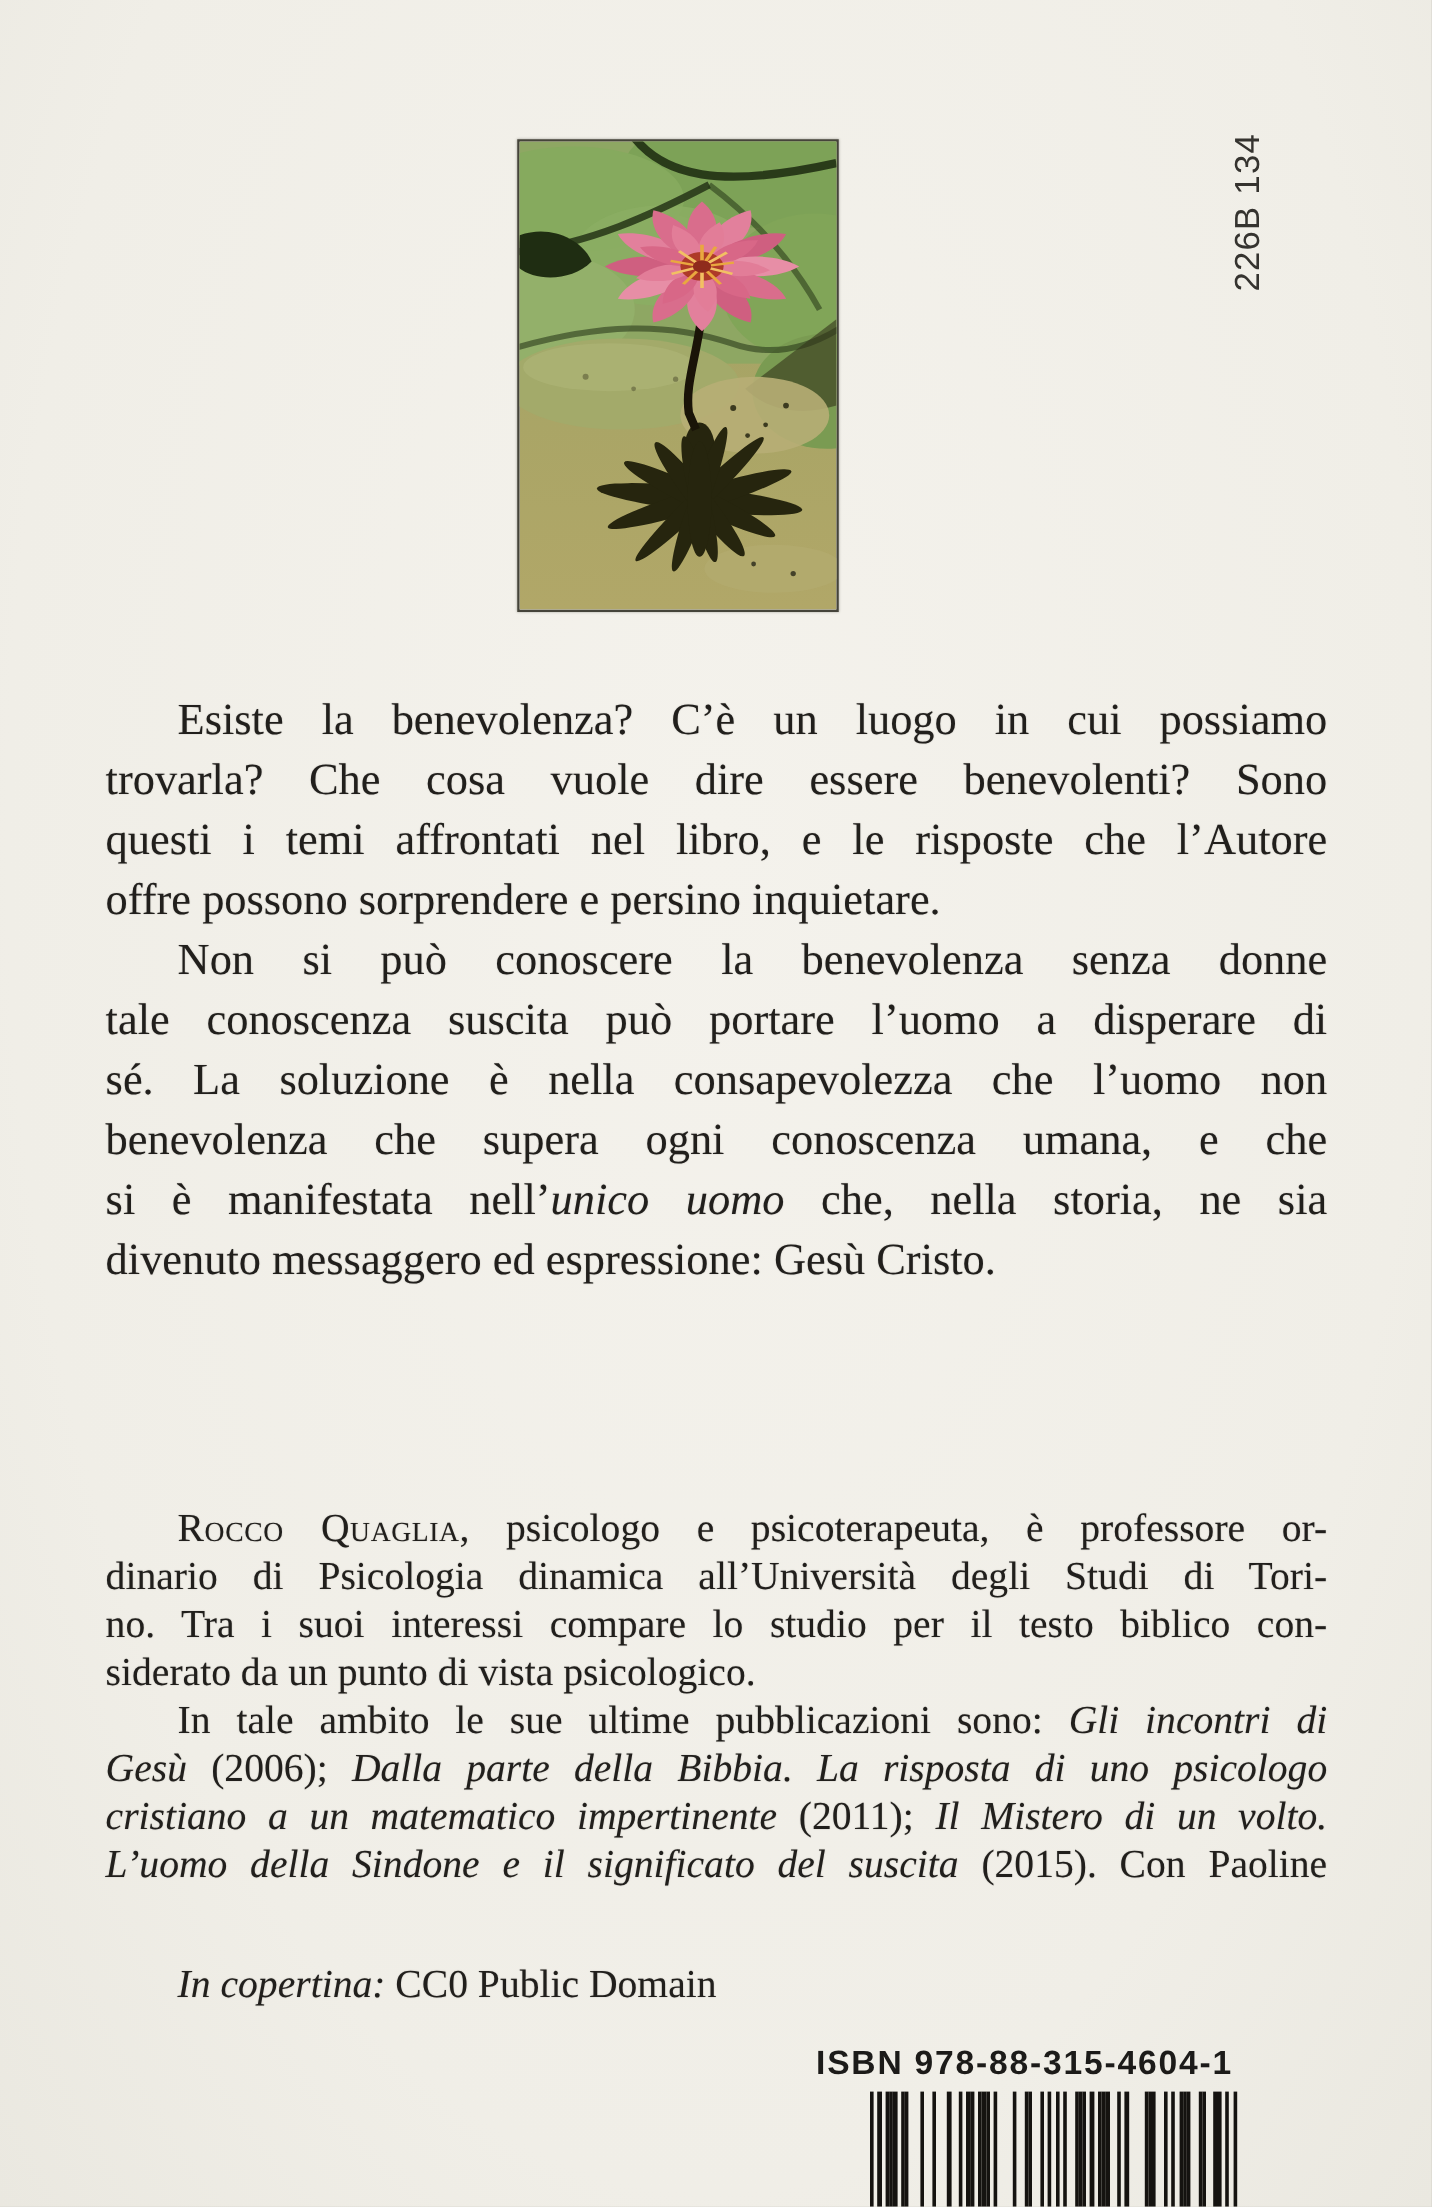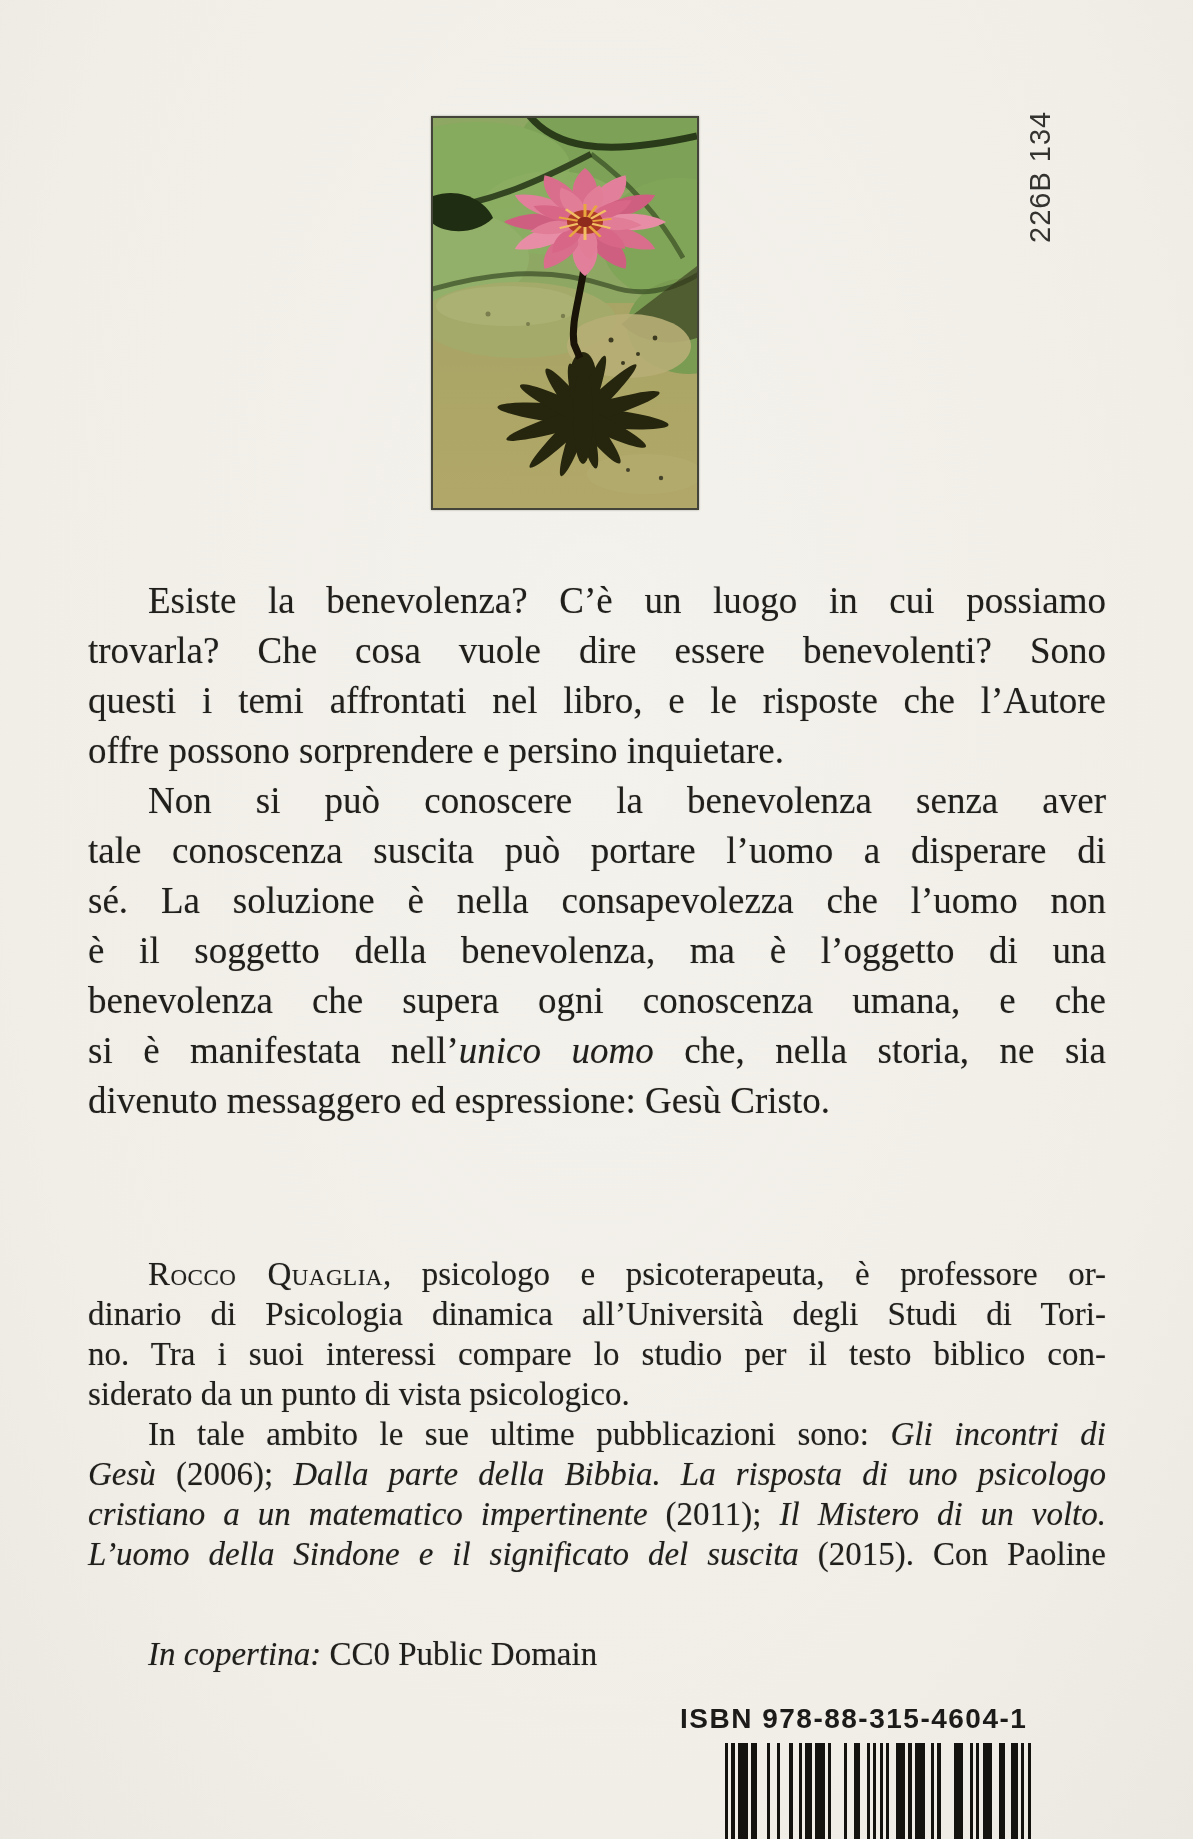--- a/index.html
+++ b/index.html
@@ -172,24 +172,23 @@
     </svg>
   </div>
 
   <div class="spine-code">226B 134</div>
 
   <div class="textblock synopsis" id="synopsis">
       <div class="line indent"><span>Esiste la benevolenza? C’è un luogo in cui possiamo</span></div>
       <div class="line"><span>trovarla? Che cosa vuole dire essere benevolenti? Sono</span></div>
       <div class="line"><span>questi i temi affrontati nel libro, e le risposte che l’Autore</span></div>
       <div class="line last"><span>offre possono sorprendere e persino inquietare.</span></div>
-      <div class="line indent"><span>Non si può conoscere la benevolenza senza aver</span></div>
+      <div class="line indent"><span>Non si può conoscere la benevolenza senza donne</span></div>
       <div class="line"><span>tale conoscenza suscita può portare l’uomo a disperare di</span></div>
       <div class="line"><span>sé. La soluzione è nella consapevolezza che l’uomo non</span></div>
-      <div class="line"><span>è il soggetto della benevolenza, ma è l’oggetto di una</span></div>
       <div class="line"><span>benevolenza che supera ogni conoscenza umana, e che</span></div>
       <div class="line"><span>si è manifestata nell’</span><i>unico uomo</i><span> che, nella storia, ne sia</span></div>
       <div class="line last"><span>divenuto messaggero ed espressione: Gesù Cristo.</span></div>
     </div>
 
   <div class="textblock bio" id="bio">
       <div class="line indent"><span class="sc">Rocco Quaglia</span><span>, psicologo e psicoterapeuta, è professore or-</span></div>
       <div class="line"><span>dinario di Psicologia dinamica all’Università degli Studi di Tori-</span></div>
       <div class="line"><span>no. Tra i suoi interessi compare lo studio per il testo biblico con-</span></div>
       <div class="line last"><span>siderato da un punto di vista psicologico.</span></div>

